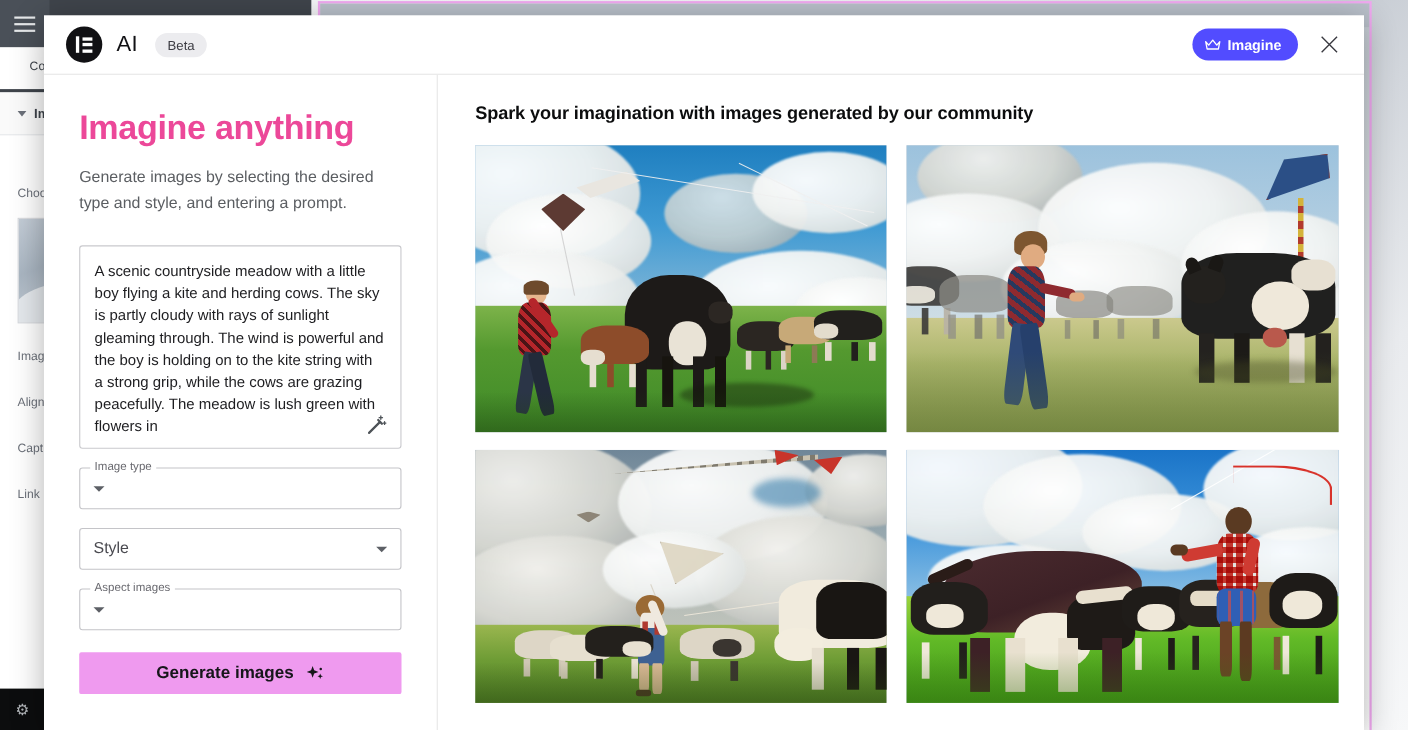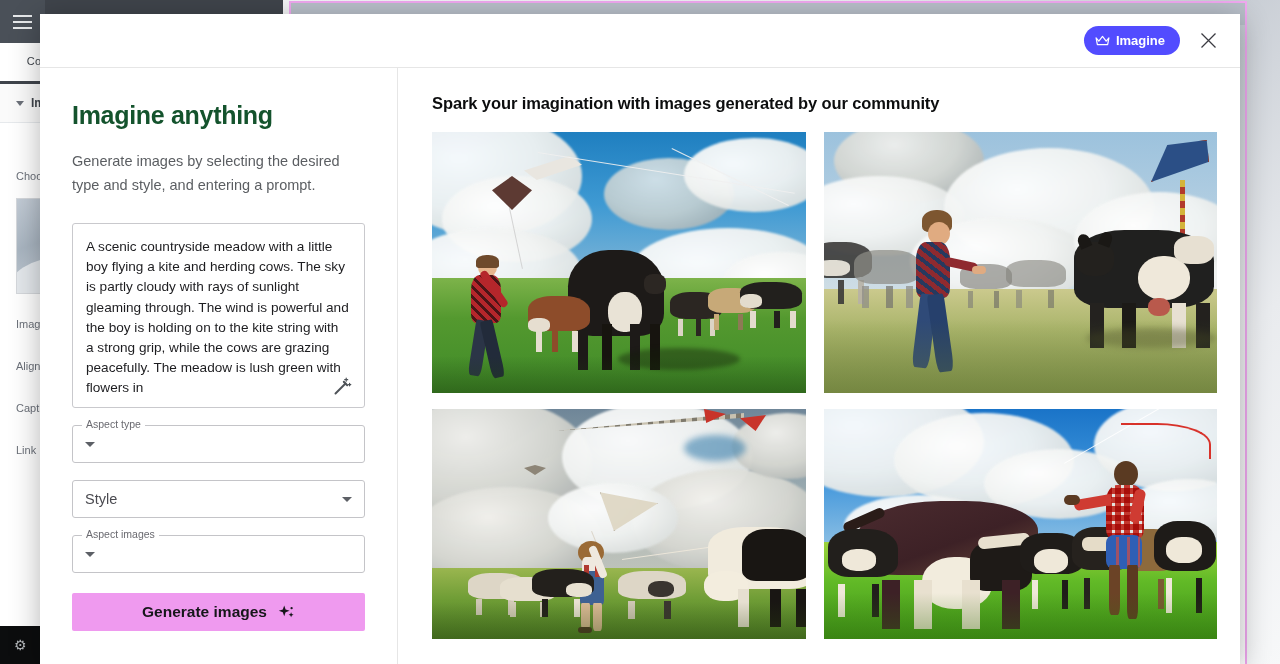--- a/index.html
+++ b/index.html
@@ -149,22 +149,22 @@
   .modal-body { flex: 1; display: flex; min-height: 0; }
 
   
   .left-panel {
     width: 358px; flex: 0 0 358px;
     border-right: 1px solid #e6e6e6;
     padding: 27px 32px 0 32px;
     overflow: hidden;
   }
   .headline {
-    font-size: 25px; line-height: 41px; font-weight: bold;
-    color: #14532d; letter-spacing: -.3px;
+    font-size: 31px; line-height: 41px; font-weight: bold;
+    color: #ec4899; letter-spacing: -.3px;
   }
   .subhead {
     margin-top: 13px; font-size: 14.5px; line-height: 24px; color: #5b5e62;
   }
 
   .prompt-box {
     position: relative; margin-top: 26px;
     border: 1px solid #c9c9cd; border-radius: 3px;
     height: 185px; padding: 13px 15px 13px 13px;
     overflow: hidden; background: #fff;
@@ -300,20 +300,34 @@
       <span class="bg-bb-ico">▲</span>
     </div>
   </div>
 
   <div class="bg-pink-strip"></div>
 </div>
 
 <div id="modal">
 
   <div class="modal-header">
+    <div class="brand">
+      <span class="logo-circle">
+        <span class="logo-glyph">
+          <span class="logo-bar-v"></span>
+          <span class="logo-bars">
+              <i></i>
+              <i></i>
+              <i></i>
+            </span>
+        </span>
+      </span>
+      <span class="brand-name">AI</span>
+      <span class="beta-pill">Beta</span>
+    </div>
 
     <div class="header-spacer"></div>
 
     <button class="upgrade-btn">
       <svg class="crown" viewBox="0 0 16 12">
         <path d="M1 3.2 L4 6.6 L8 1.6 L12 6.6 L15 3.2 L13.6 10.4 L2.4 10.4 Z" fill="none" stroke="#ffffff" stroke-width="1.3" stroke-linejoin="round"></path>
       </svg>
       <span>Imagine</span>
     </button>
 
@@ -338,21 +352,21 @@
           <svg width="19" height="19" viewBox="0 0 19 19">
             <path d="M2.5 16.5 L12.5 6.5" stroke="#4e5358" stroke-width="2" stroke-linecap="round"></path>
             <path d="M10.8 4.8 L14.2 8.2" stroke="#4e5358" stroke-width="2" stroke-linecap="round"></path>
             <path d="M13.2 1.2 v3 M11.7 2.7 h3" stroke="#4e5358" stroke-width="1.2" stroke-linecap="round"></path>
             <path d="M16.6 6.4 v2.4 M15.4 7.6 h2.4" stroke="#4e5358" stroke-width="1.2" stroke-linecap="round"></path>
           </svg>
         </button>
       </div>
 
       <div class="field">
-        <span class="field-label-float">Aspect type</span>
+        <span class="field-label-float">Image type</span>
         <div class="field-box">
           <span class="field-caret"></span>
         </div>
       </div>
 
       <div class="field">
         <div class="field-box">
           <span class="field-value placeholder">Style</span>
           <span class="field-caret"></span>
         </div>

